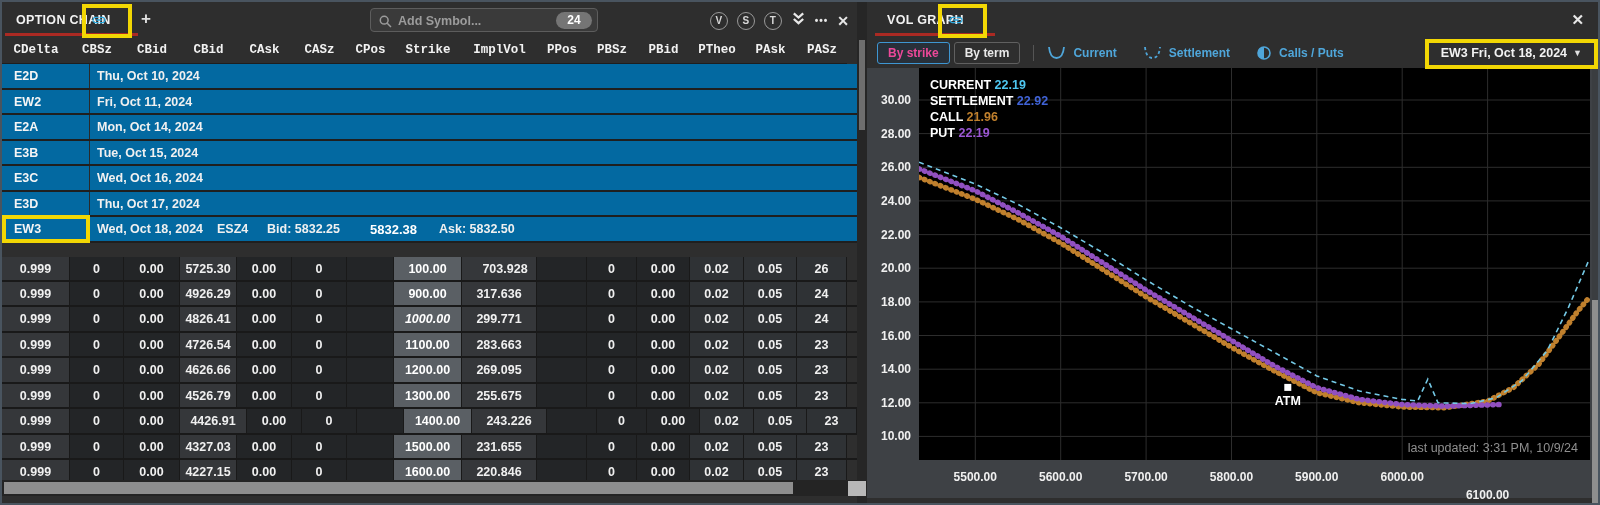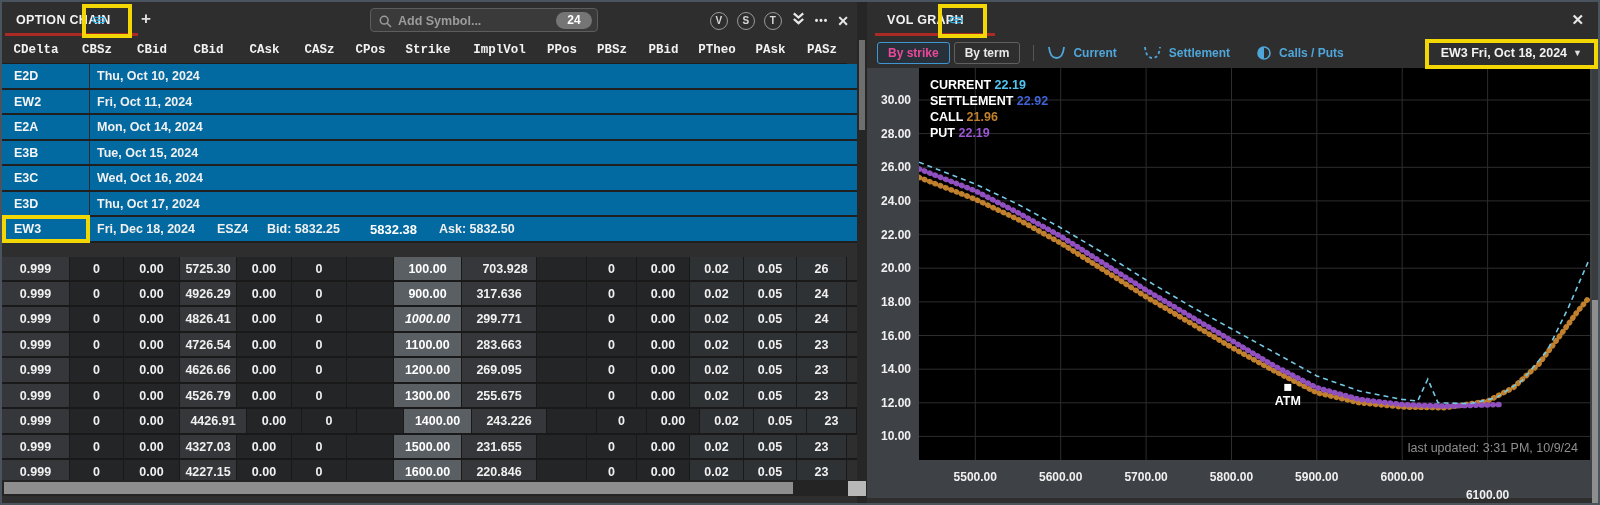--- a/index.html
+++ b/index.html
@@ -150,21 +150,21 @@
         <div class="exp-row">
           <span class="exp-code">E3C</span>
           <span class="exp-date">Wed, Oct 16, 2024</span>
         </div>
         <div class="exp-row">
           <span class="exp-code">E3D</span>
           <span class="exp-date">Thu, Oct 17, 2024</span>
         </div>
         <div class="exp-row">
           <span class="exp-code">EW3</span>
-          <span class="exp-date">Fri, Dec 18, 2024</span>
+          <span class="exp-date">Wed, Oct 18, 2024</span>
           <span class="exp-sym">ESZ4</span>
           <span class="exp-bid">Bid: 5832.25</span>
           <span class="exp-last">5832.38</span>
           <span class="exp-ask">Ask: 5832.50</span>
           <div class="hl ew3-hl"></div>
         </div>
       </div>
     <div class="oc-rows" id="oc-rows">
         <div class="drow">
           <div class="dc sh-l" style="width: 68px;">0.999</div>

